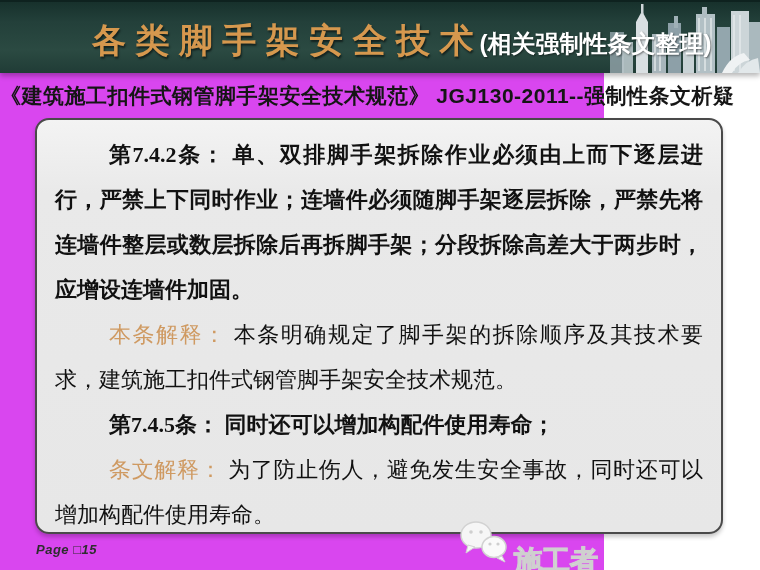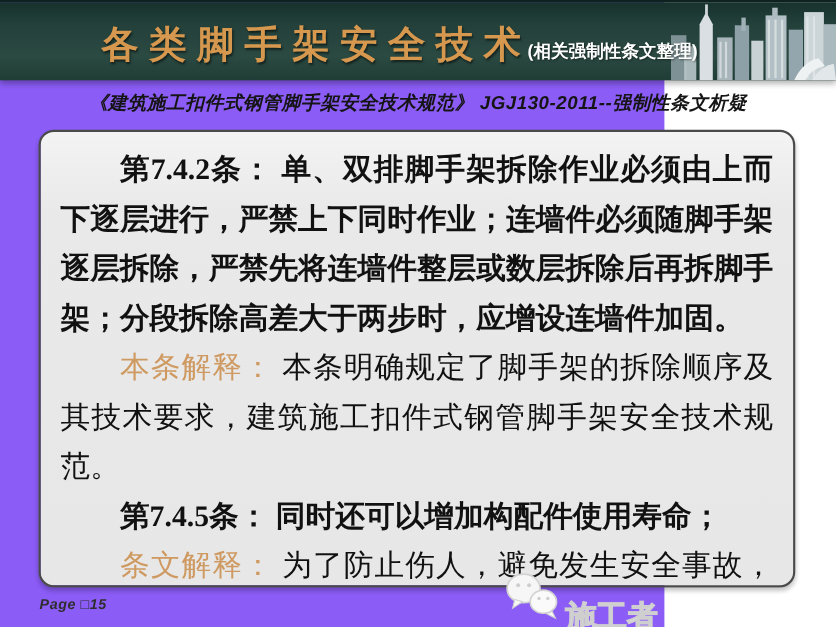--- a/index.html
+++ b/index.html
@@ -2,70 +2,69 @@
 <html><head>
 <meta charset="utf-8">
 <style>
   html,body { margin:0; padding:0; }
   body {
     width:760px; height:570px;
     background:#ffffff;
     font-family:"Liberation Serif", serif;
     overflow:hidden;
   }
-  .slide { position:relative; width:604px; height:570px; background:#8b5cf6; }
+  .slide { position:relative; width:604px; height:570px; background:#d946ef; }
 
   
   .header {
     position:absolute; top:0; left:0; width:760px; height:71px;
     background:linear-gradient(180deg,#17312c 0%, #23403a 28%, #2b4a42 68%, #203c36 100%);
     box-shadow:0 3px 5px rgba(0,0,0,0.28);
     border-top:2px solid #0e221f;
   }
   .header-inner {
     position:absolute; left:92px; top:16px;
     display:flex; align-items:baseline; white-space:nowrap;
   }
   .header-title {
     font-family:"Liberation Sans", sans-serif;
     font-size:34px; font-weight:bold; color:#d6984e;
     text-shadow:1px 2px 2px rgba(0,0,0,0.55);
   }
   .header-annotation {
     font-family:"Liberation Sans", sans-serif;
-    font-size:16px; font-weight:bold; color:#ffffff;
+    font-size:24px; font-weight:bold; color:#ffffff;
     margin-left:6px;
     text-shadow:1px 1px 2px rgba(0,0,0,0.5);
   }
   .skyline { position:absolute; right:0; top:0; width:150px; height:71px; }
 
   
   .doc-title {
     position:absolute; top:82px; left:0; width:760px;
-    text-align:center;
+    text-align:left;
     font-family:"Liberation Sans", sans-serif;
-    font-size:17px; font-weight:bold; color:#151515;
+    font-size:21px; font-weight:bold; color:#151515;
     letter-spacing:0.5px;
-    font-style:italic;
   }
 
   
   .content-box {
     position:absolute; left:35px; top:118px;
     width:688px; height:416px;
     box-sizing:border-box;
     background:linear-gradient(180deg,#f3f3f3 0%, #e9e9e9 18%, #e7e7e7 100%);
     border:2px solid #4a4a4a;
     border-radius:14px;
     box-shadow:0 3px 4px rgba(0,0,0,0.22);
     padding:12px 18px 0 18px;
     overflow:hidden;
   }
   .para {
-    font-size:27px; line-height:45px; color:#111111;
+    font-size:22px; line-height:45px; color:#111111;
     text-indent:54px; margin:0; text-align:justify;
   }
   .para .para-label { font-weight:bold; color:#111111; }
   .para .para-label.orange { color:#cf9a62; font-weight:normal; }
   .para.clause .para-body { font-weight:bold; }
   .para.explain .para-body { font-weight:normal; }
 
   
   .page-label {
     position:absolute; left:36px; top:542px;

